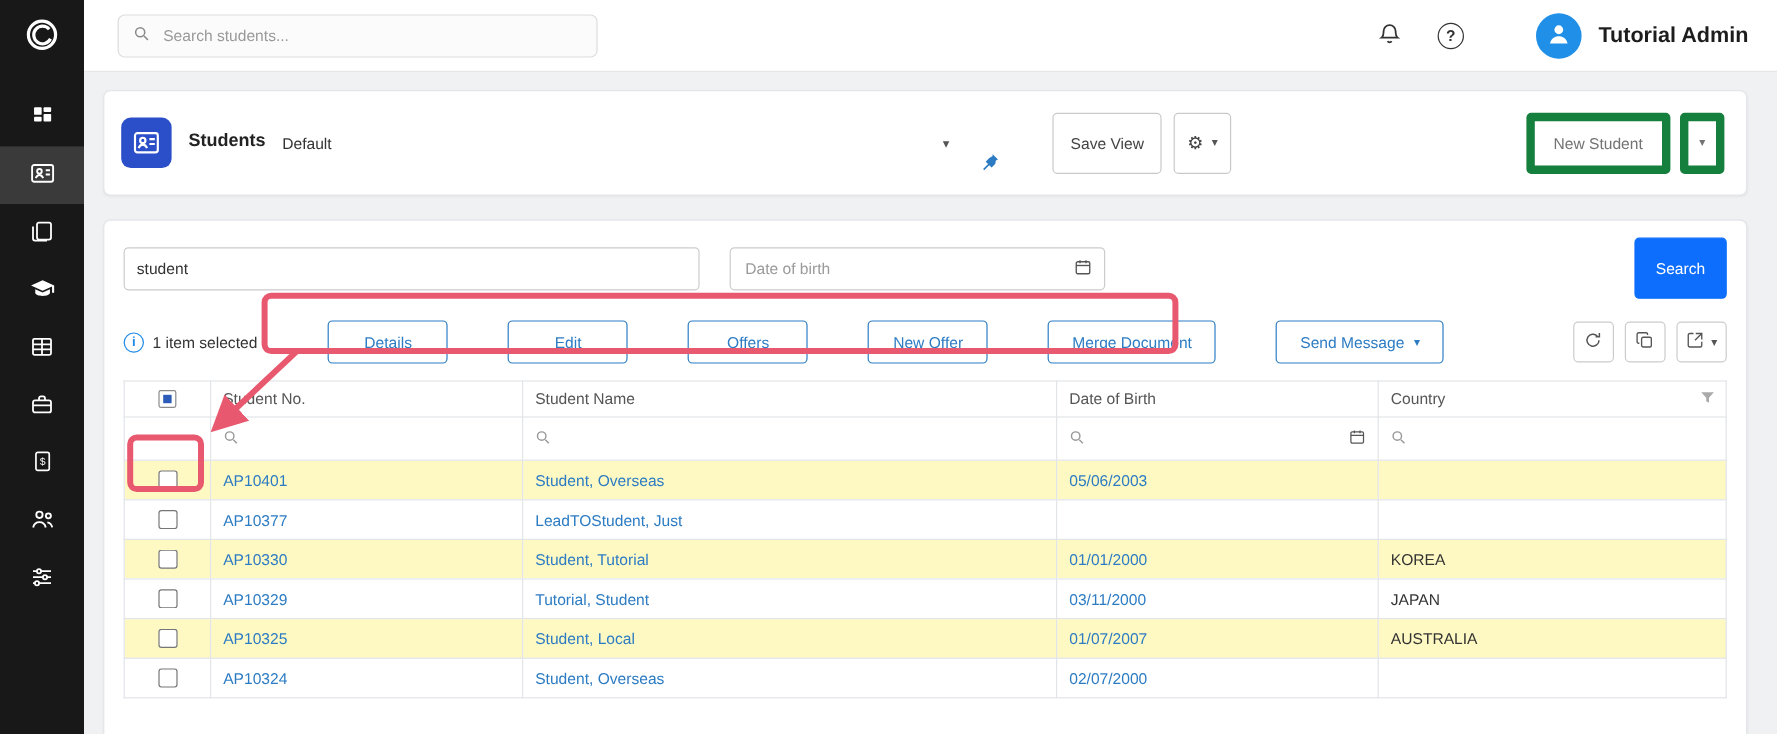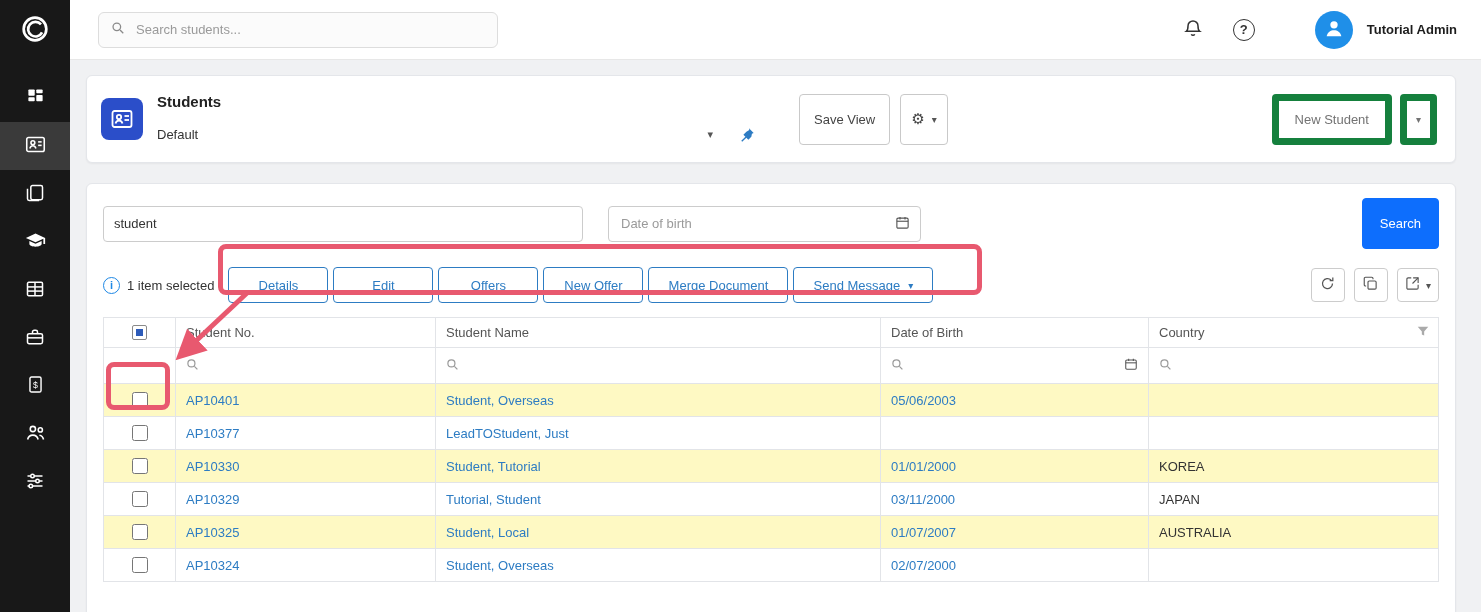--- a/index.html
+++ b/index.html
@@ -22,30 +22,30 @@
   .main { flex:1; display:flex; flex-direction:column; background:#f0f1f3; min-width:0; }
   .topbar { height:60px; background:#fff; border-bottom:1px solid #e7e7e7; display:flex; align-items:center; padding:0 24px 0 28px; flex-shrink:0; }
   .search-box { width:400px; height:36px; border:1px solid #ddd; border-radius:6px; background:#fbfbfb; display:flex; align-items:center; padding:0 12px; gap:9px; }
   .search-box input { border:none; outline:none; background:transparent; flex:1; font:inherit; color:#333; }
   .search-box input::placeholder { color:#9a9a9a; }
   .topbar-right { margin-left:auto; display:flex; align-items:center; }
   .icon-btn { background:none; border:none; padding:0; cursor:pointer; display:flex; align-items:center; justify-content:center; }
   .bell-wrap { margin-right:30px; }
   .help-circle { width:22px; height:22px; border:1.6px solid #333; border-radius:50%; color:#333; font-size:13px; font-weight:bold; display:flex; align-items:center; justify-content:center; margin-right:60px; }
   .avatar { width:38px; height:38px; border-radius:50%; background:#1f8fe8; display:flex; align-items:center; justify-content:center; cursor:pointer; }
-  .user-name { margin-left:14px; font-size:13px; font-weight:700; color:#1d1d1d; }
+  .user-name { margin-left:14px; font-size:18px; font-weight:700; color:#1d1d1d; }
 
   
   .content { flex:1; padding:15px 25px 0 16px; overflow:hidden; }
   .card { background:#fff; border:1px solid #e4e6ea; border-radius:6px; box-shadow:0 1px 2px rgba(0,0,0,.05); }
 
   
   .view-card { height:88px; display:flex; align-items:center; padding:0 18px 0 14px; margin-bottom:20px; }
   .view-icon { width:42px; height:42px; border-radius:8px; background:#2b4ec9; display:flex; align-items:center; justify-content:center; margin-right:14px; flex-shrink:0; }
-  .view-meta { display:flex; flex-direction:column; gap:14px; }
+  .view-meta { display:flex; flex-direction:row; gap:14px; }
   .view-title { font-weight:700; font-size:15px; color:#222; }
   .view-select { width:560px; display:flex; align-items:center; justify-content:space-between; color:#333; cursor:pointer; padding:3px 4px 3px 0; }
   .view-select .caret { color:#555; font-size:11px; }
   .pin-wrap { margin-left:22px; align-self:flex-end; margin-bottom:16px; cursor:pointer; }
   .btn { height:51px; border-radius:4px; font:inherit; cursor:pointer; background:#fff; }
   .btn-light { border:1px solid #c9c9c9; color:#444; padding:0 14px; }
   .save-view { margin-left:44px; }
   .gear-btn { margin-left:10px; padding:0 10px; display:flex; align-items:center; gap:7px; font-size:15px; color:#444; }
   .gear-btn .caret { font-size:10px; color:#555; }
   .spacer { flex:1; }
@@ -60,21 +60,21 @@
   .date-box { margin-left:25px; width:313px; height:36px; border:1px solid #ccc; border-radius:4px; display:flex; align-items:center; padding:0 10px; background:#fff; }
   .date-box input { border:none; outline:none; flex:1; font:inherit; color:#333; }
   .date-box input::placeholder { color:#9a9a9a; }
   .btn-primary { background:#0d6efd; border:1px solid #0d6efd; color:#fff; padding:0 17px; }
   .reset-btn { margin-left:8px; }
 
   .selection-row { display:flex; align-items:center; margin-top:18px; }
   .info-icon { width:17px; height:17px; border-radius:50%; border:1.6px solid #1e88e5; color:#1e88e5; font-size:11px; font-weight:700; display:flex; align-items:center; justify-content:center; flex-shrink:0; }
   .info-text { margin-left:7px; color:#333; white-space:nowrap; }
   .action-buttons { display:flex; gap:5px; margin-left:14px; }
-  .action-btn { height:36px; min-width:100px; border:1px solid #2d7cc3; border-radius:4px; background:#fff; color:#2d7cc3; padding:0 14px; font:inherit; cursor:pointer; display:flex; align-items:center; justify-content:center; gap:8px; }
+  .action-btn { height:36px; min-width:100px; border:1px solid #2d7cc3; border-radius:4px; background:#fff; color:#2d7cc3; padding:0 14px; font:inherit; cursor:pointer; display:flex; align-items:center; justify-content:center; gap:8px;margin-left:45px; }
   .action-btn.wide { min-width:140px; }
   .action-btn .caret { font-size:10px; }
   .tool-buttons { margin-left:auto; display:flex; gap:9px; }
   .tool-btn { min-width:34px; height:34px; border:1px solid #ccc; border-radius:4px; background:#fff; display:flex; align-items:center; justify-content:center; color:#555; cursor:pointer; padding:0 7px; gap:6px; }
   .tool-btn .caret { font-size:10px; color:#555; }
 
   
   table { width:100%; border-collapse:collapse; margin-top:14px; table-layout:fixed; background:#fff; }
   th, td { border:1px solid #e2e4e8; padding:0 10px; text-align:left; font-weight:normal; font-size:13px; overflow:hidden; white-space:nowrap; }
   .head-row th { height:30px; color:#555; position:relative; }

